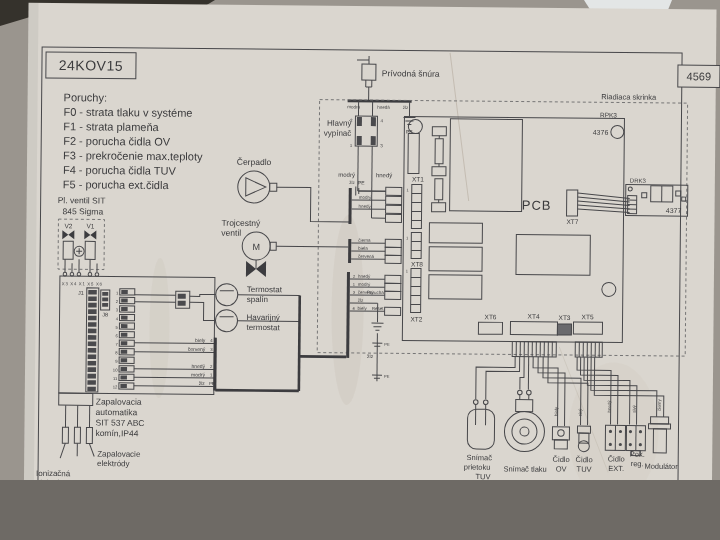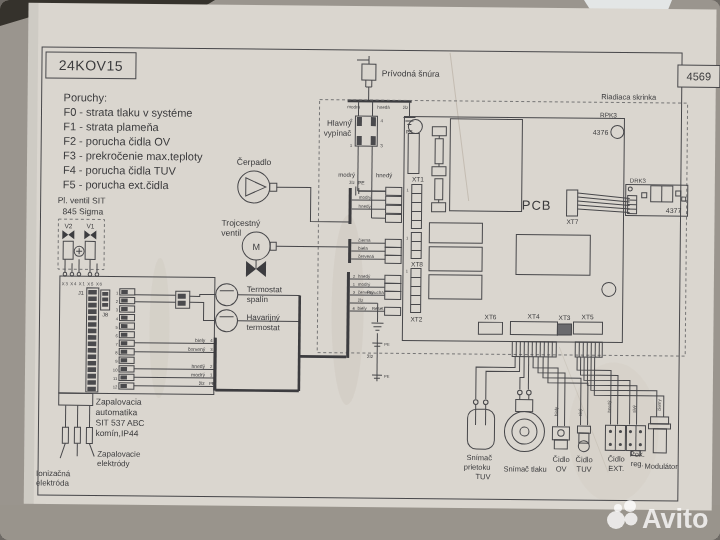--- a/index.html
+++ b/index.html
@@ -1,17 +1,17 @@
 <!DOCTYPE html>
 <html><head>
 <meta charset="utf-8">
 <style>
   html,body{margin:0;padding:0;background:#6e6a65;}
-  .photo{position:relative;width:720px;height:540px;overflow:hidden;background:#908b85;
-         font-family:"Liberation Sans", sans-serif;border-radius:9px;}
+  .photo{position:relative;width:720px;height:480px;overflow:hidden;background:#908b85;
+         font-family:"Liberation Sans", sans-serif;}
   svg{position:absolute;left:0;top:0;}
   text{fill:#3b3b3d;font-family:"Liberation Sans", sans-serif;}
   .ink{stroke:#47474a;fill:none;stroke-width:1;}
   .thick{stroke:#3c3c3f;fill:none;stroke-width:2.6;}
   .dash{stroke:#6a6a6c;fill:none;stroke-width:0.9;stroke-dasharray:3 2.6;}
   .fillbox{fill:#d9d5ce;stroke:#47474a;stroke-width:1;}
   .pin{fill:#4a4a4d;}
   .wm{fill:rgba(255,255,255,0.78);}
 </style>
 </head>

